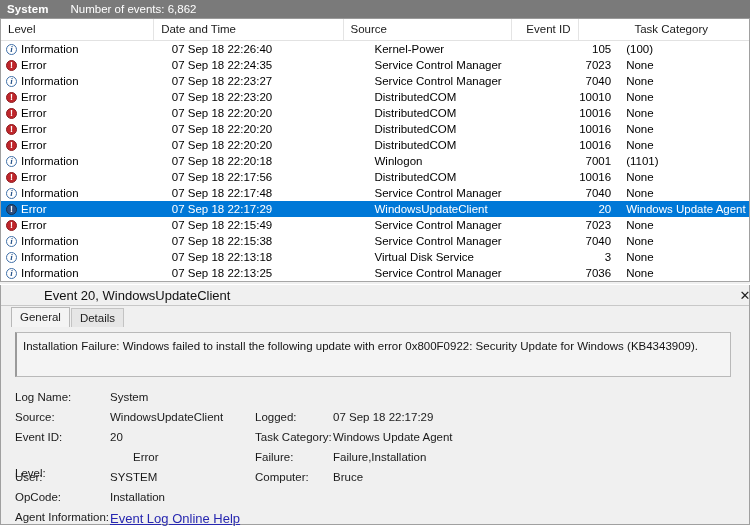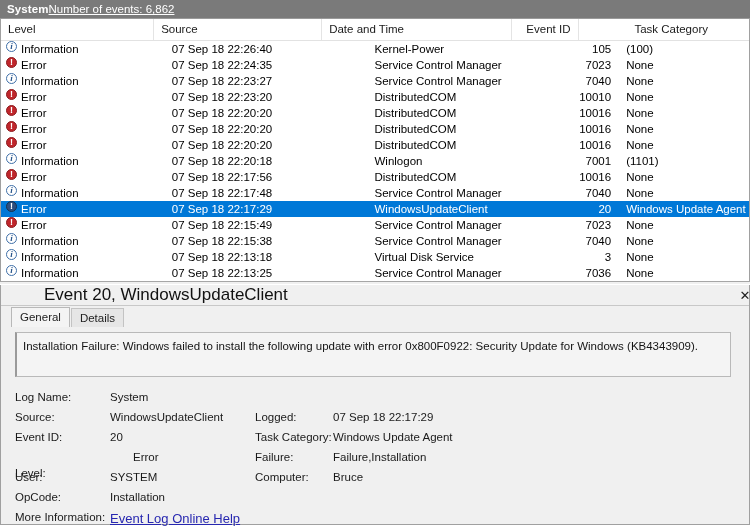--- a/index.html
+++ b/index.html
@@ -27,22 +27,22 @@
     padding: 0 0 0 7px;
     box-sizing: border-box;
     border-bottom: 1px solid #9a9a9a;
   }
   #log-status-bar .log-name {
     font-weight: bold;
     font-size: 11.5px;
     letter-spacing: .1px;
   }
   #log-status-bar .evt-count {
-    font-size: 11.5px;
-    text-decoration: underline;
+    margin-left: 22px;
+    font-size: 11.5px;
   }
 
   
   #event-list-pane {
     position: relative;
     height: 262px;
     background: #ffffff;
     border-left: 1px solid #a0a0a0;
     border-right: 1px solid #a0a0a0;
     box-sizing: border-box;
@@ -98,20 +98,21 @@
     padding-left: 0;
   }
   .event-row.selected {
     background: #0078d7;
     color: #ffffff;
   }
 
   
   .lvl {
     display: flex;
+    align-items: center;
     gap: 4px;
     padding-left: 5px !important;
   }
   .lvl-icon {
     width: 11px;
     height: 11px;
     flex: 0 0 11px;
     border-radius: 50%;
     position: relative;
     display: inline-block;
@@ -175,21 +176,21 @@
     height: 21px;
     display: flex;
     align-items: center;
     justify-content: space-between;
     padding: 0 0 0 7px;
     border-bottom: 1px solid #c8c8c8;
     background: #f0f0f0;
     box-sizing: border-box;
   }
   #detail-title-bar .dtitle {
-    font-size: 17px;
+    font-size: 13px;
     color: #111111;
     padding-left: 36px;
   }
   #detail-close {
     width: 16px;
     height: 19px;
     font-size: 13px;
     line-height: 19px;
     text-align: center;
     color: #222222;
@@ -279,22 +280,22 @@
 
 <div id="log-status-bar">
   <span class="log-name">System</span>
   <span class="evt-count">Number of events: 6,862</span>
 </div>
 
 <div id="event-list-pane">
 
   <div id="list-header">
     <div class="hcell col-level">Level</div>
+    <div class="hcell col-date">Date and Time</div>
     <div class="hcell col-source">Source</div>
-    <div class="hcell col-date">Date and Time</div>
     <div class="hcell col-eventid">Event ID</div>
     <div class="hcell col-task">Task Category</div>
   </div>
 
   <div id="rows-viewport">
       <div class="event-row">
         <div class="cell col-level lvl">
           <span class="lvl-icon information"></span>
           <span>Information</span>
         </div>
@@ -505,18 +506,18 @@
             <span class="flabel" style="width: 78px;">Failure:</span>
             <span class="fvalue">Failure,Installation</span>
           </div>
           <div class="frow">
             <span class="flabel" style="width: 78px;">Computer:</span>
             <span class="fvalue">Bruce</span>
           </div>
         </div>
     </div>
     <div class="frow">
-      <span class="flabel" style="width:95px">More Information:</span>
+      <span class="flabel" style="width:95px">Agent Information:</span>
       <span class="flink">Event Log Online Help</span>
     </div>
   </div>
 
 </div>
 
 </body></html>

